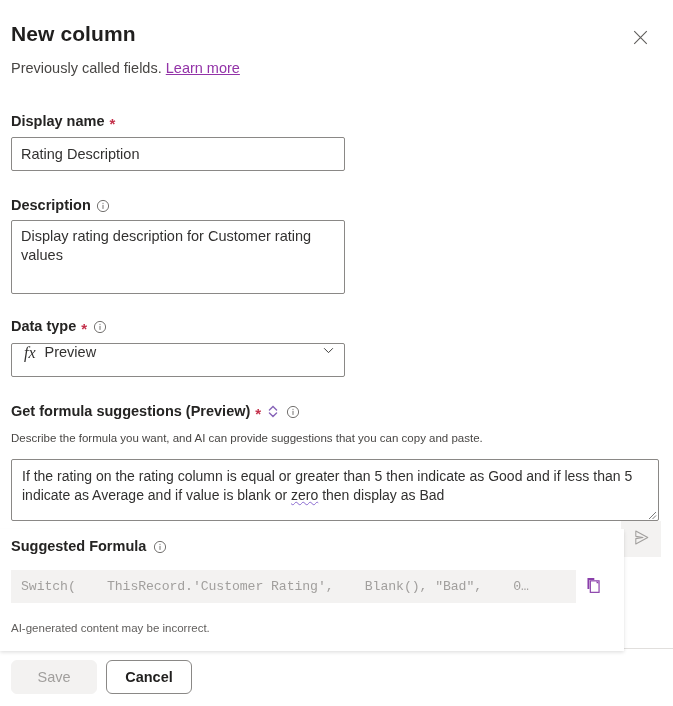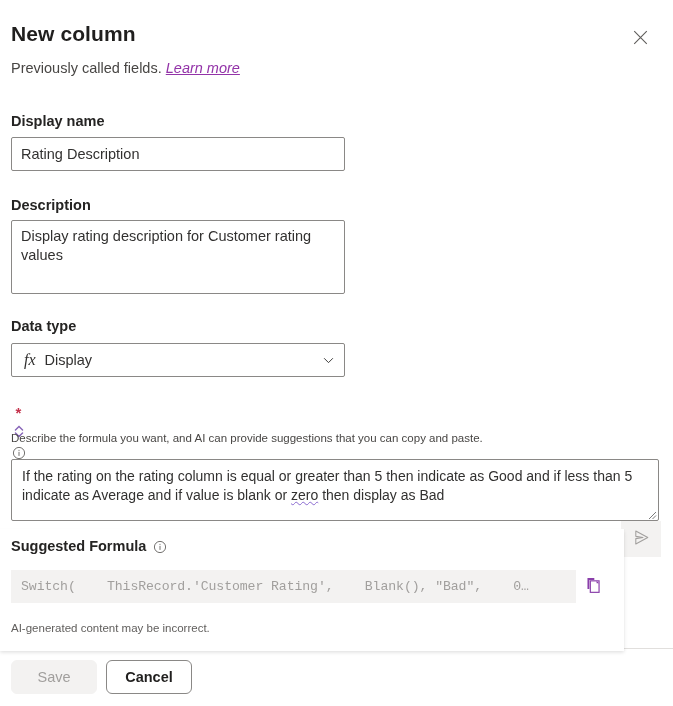--- a/index.html
+++ b/index.html
@@ -40,34 +40,32 @@
     left: 11px; top: 60px;
     font-size: 14.5px;
     color: #484644;
     white-space: nowrap;
   }
   .link {
     color: #8a2be2;
     color: #9333a8;
     text-decoration: underline;
     cursor: pointer;
-    font-style: italic;
   }
 
   
   .field-label {
     position: absolute;
     font-size: 14.5px;
     font-weight: 700;
     color: #252423;
     white-space: nowrap;
     display: flex;
     align-items: center;
     gap: 5px;
-    flex-direction: column;
   }
   .req-star {
     color: #c4314b;
     font-size: 15px;
     font-weight: 700;
     line-height: 1;
     position: relative;
     top: 2px;
   }
   .info-icon {
@@ -115,21 +113,21 @@
 
   
   .dropdown {
     position: absolute;
     left: 11px; top: 343px;
     width: 334px; height: 34px;
     border: 1px solid #8a8886;
     background: #ffffff;
     border-radius: 2px;
     display: flex;
-    align-items: center;
+    align-items: flex-start;
     padding: 0 9px 0 12px;
     cursor: pointer;
   }
   .dropdown .fx {
     font-family: "Liberation Serif", serif;
     font-style: italic;
     font-size: 16px;
     color: #323130;
     margin-right: 9px;
   }
@@ -316,29 +314,30 @@
     <span class="info-icon">
       <svg width="14" height="14" viewBox="0 0 16 16" aria-hidden="true">
         <circle cx="8" cy="8" r="6.4" fill="none" stroke="#605e5c" stroke-width="1"></circle>
         <rect x="7.5" y="6.7" width="1" height="4.6" fill="#605e5c"></rect>
         <rect x="7.5" y="4.4" width="1" height="1.2" fill="#605e5c"></rect>
       </svg>
     </span>
   </div>
   <div class="dropdown">
     <span class="fx">fx</span>
-    <span class="dd-text">Display</span>
+    <span class="dd-text">Preview</span>
     <span class="caret">
       <svg width="13" height="13" viewBox="0 0 16 16" aria-hidden="true">
         <path d="M2.6 5.2 L8 10.6 L13.4 5.2" stroke="#323130" stroke-width="1.15" fill="none"></path>
       </svg>
     </span>
   </div>
 
   <div class="field-label" style="left:11px; top:403px;">
+    <span>Get formula suggestions (Preview)</span>
     <span class="req-star">*</span>
     <span class="chev-icon">
       <svg width="12" height="15" viewBox="0 0 12 16" aria-hidden="true">
         <path d="M2.2 6.3 L6 2.6 L9.8 6.3" stroke="#8764b8" stroke-width="1.5" fill="none" stroke-linecap="round"></path>
         <path d="M2.2 9.7 L6 13.4 L9.8 9.7" stroke="#8764b8" stroke-width="1.5" fill="none" stroke-linecap="round"></path>
       </svg>
     </span>
     <span class="info-icon">
       <svg width="14" height="14" viewBox="0 0 16 16" aria-hidden="true">
         <circle cx="8" cy="8" r="6.4" fill="none" stroke="#605e5c" stroke-width="1"></circle>

